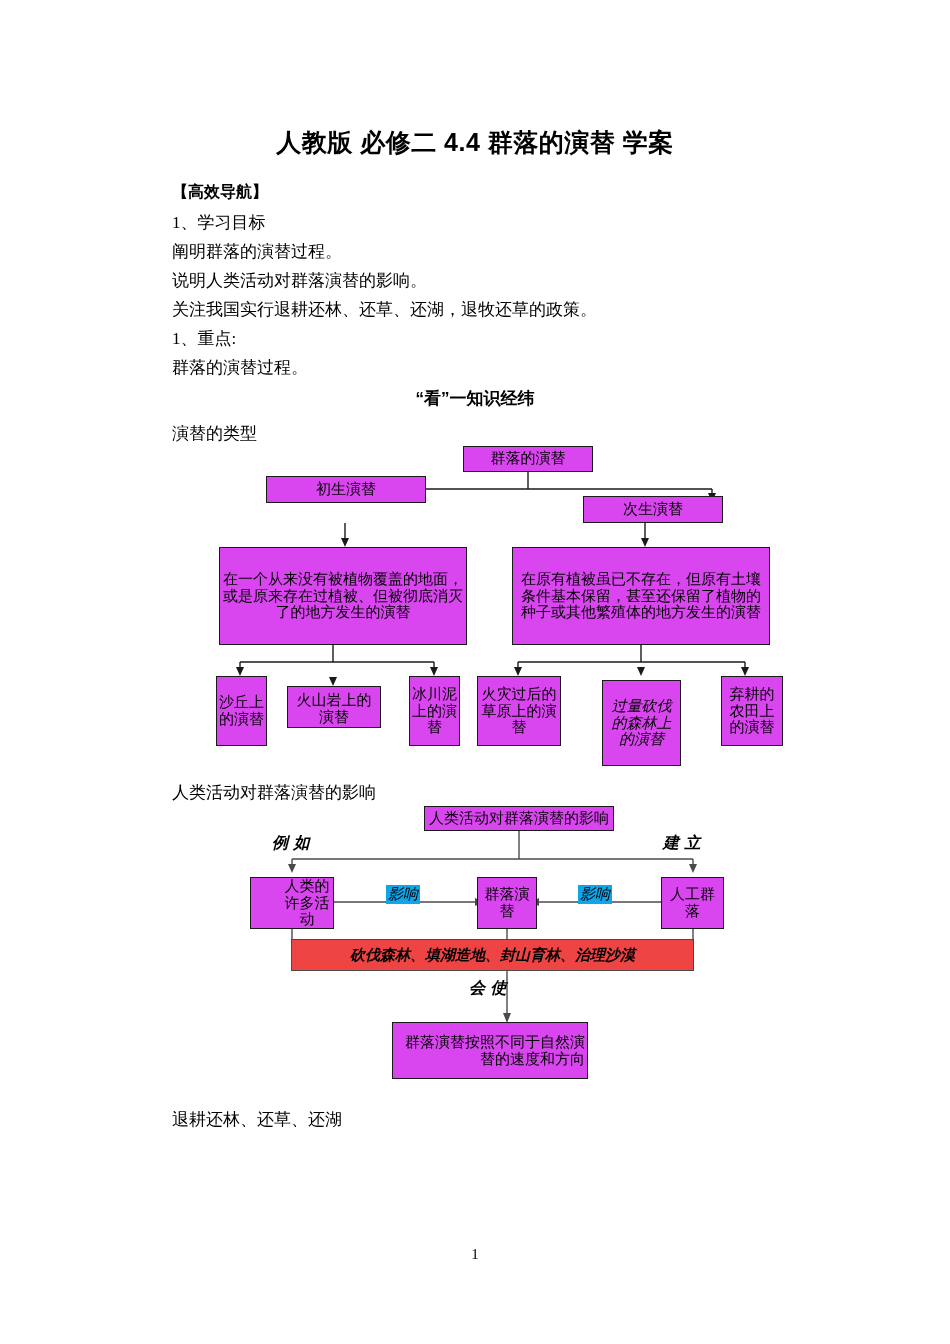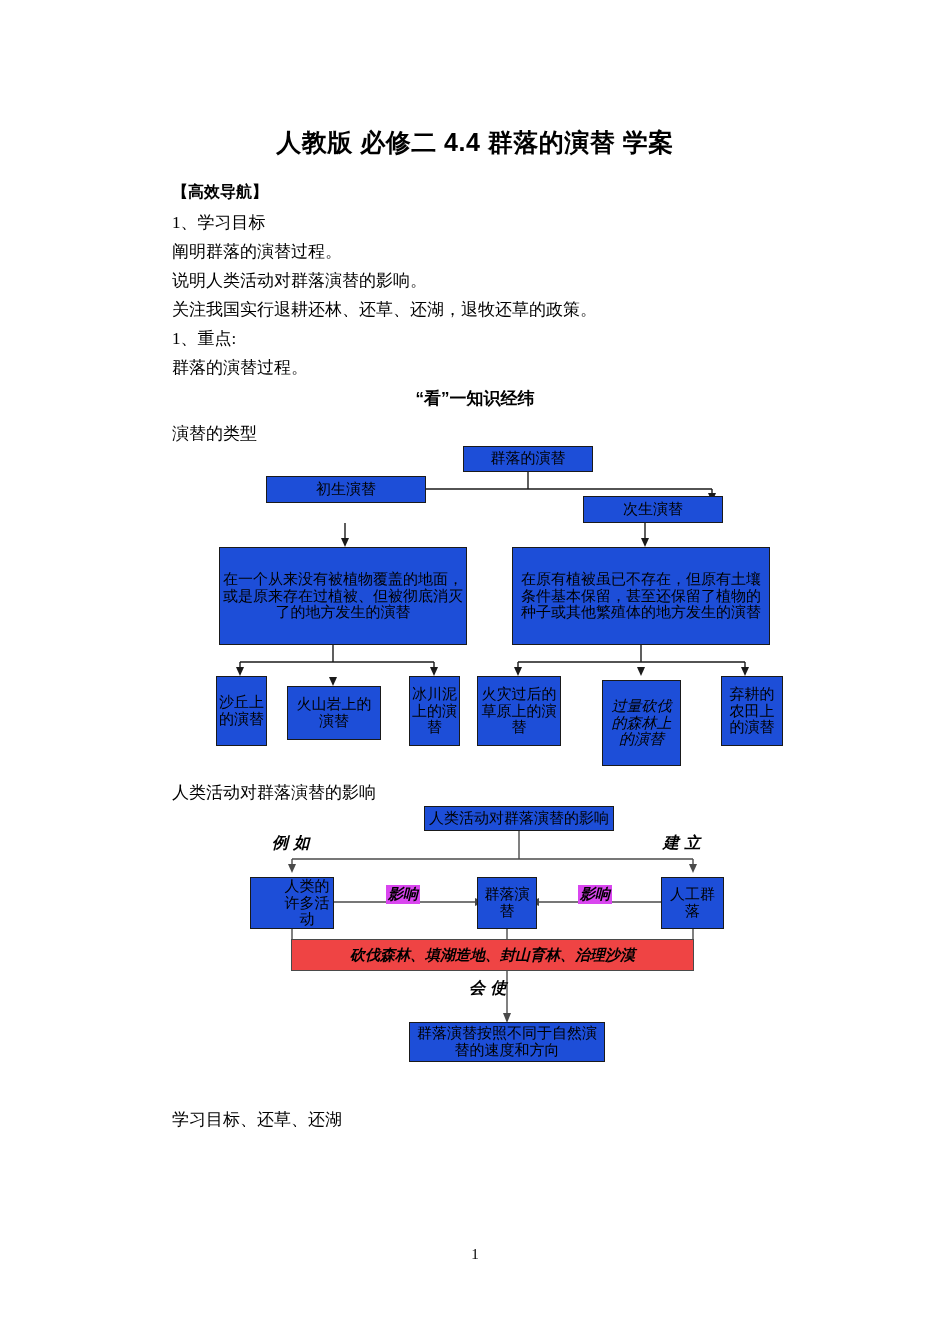--- a/index.html
+++ b/index.html
@@ -59,41 +59,41 @@
     left: 0;
     top: 0;
     width: 950px;
   }
   .diagram svg { display: block; }
 
   .nodebox {
     position: absolute;
     box-sizing: border-box;
     border: 1.3px solid #1a1a1a;
-    background: #1d4ed8;
+    background: #d946ef;
     display: flex;
     align-items: center;
     justify-content: center;
     text-align: center;
     font-family: "DejaVu Sans", "Liberation Sans", sans-serif;
     font-size: 15px;
     line-height: 1.18;
     overflow: hidden;
     padding: 1px 2px;
   }
   .nodebox.tight { line-height: 1.12; }
 
   .edge-label {
     position: absolute;
     font-family: "DejaVu Serif", "Liberation Serif", serif;
-    font-weight: bold;
+    font-weight: normal;
     font-size: 15px;
     font-style: italic;
     white-space: nowrap;
-    background: #d946ef;
+    background: #0ea5e9;
     padding: 0 2px;
   }
   .wide-label {
     position: absolute;
     font-family: "DejaVu Serif", "Liberation Serif", serif;
     font-weight: bold;
     font-style: italic;
     font-size: 16px;
     white-space: nowrap;
   }
@@ -180,21 +180,21 @@
     <div class="nodebox tight" style="left:219px; top:547px; width:248px; height:98px;">
       <span>在一个从来没有被植物覆盖的地面，或是原来存在过植被、但被彻底消灭了的地方发生的演替</span>
     </div>
     <div class="nodebox tight" style="left:512px; top:547px; width:258px; height:98px;">
       <span>在原有植被虽已不存在，但原有土壤条件基本保留，甚至还保留了植物的种子或其他繁殖体的地方发生的演替</span>
     </div>
 
     <div class="nodebox tight" style="left:216px; top:676px; width:51px; height:70px;">
       <span>沙丘上的演替</span>
     </div>
-    <div class="nodebox tight" style="left:287px; top:686px; width:94px; height:54px;">
+    <div class="nodebox tight" style="left:287px; top:686px; width:94px; height:42px;align-items:flex-end;">
       <span>火山岩上的演替</span>
     </div>
     <div class="nodebox tight" style="left:409px; top:676px; width:51px; height:70px;">
       <span>冰川泥上的演替</span>
     </div>
 
     <div class="nodebox tight" style="left:477px; top:676px; width:84px; height:70px;">
       <span>火灾过后的草原上的演替</span>
     </div>
     <div class="nodebox tight" style="left:602px; top:680px; width:79px; height:86px;font-style:italic;">
@@ -260,22 +260,22 @@
                 border-top:1.4px solid #4a4a4a; border-left:1.4px solid #4a4a4a;
                 border-right:1.4px solid #4a4a4a; border-bottom:1.4px solid #4a4a4a;
                 box-sizing:border-box; display:flex; align-items:center; justify-content:center;
                 font-family:'DejaVu Serif','Liberation Serif',serif; font-weight:bold; font-style:italic;
                 font-size:15px; background:#ef4444;">
       <span>砍伐森林、填湖造地、封山育林、治理沙漠</span>
     </div>
 
     <div class="wide-label" style="left:469px; top:978px;">会 使</div>
 
-    <div class="nodebox tight" style="left:409px; top:1022px; width:196px; height:40px;">
+    <div class="nodebox tight" style="left:392px; top:1022px; width:196px; height:57px;text-align:right;">
       <span>群落演替按照不同于自然演替的速度和方向</span>
     </div>
   </div>
 
-  <div class="body-line" style="top:1108px">学习目标、还草、还湖</div>
+  <div class="body-line" style="top:1108px">退耕还林、还草、还湖</div>
 
   <div class="page-number">1</div>
 
 </div>
 
 </body></html>

